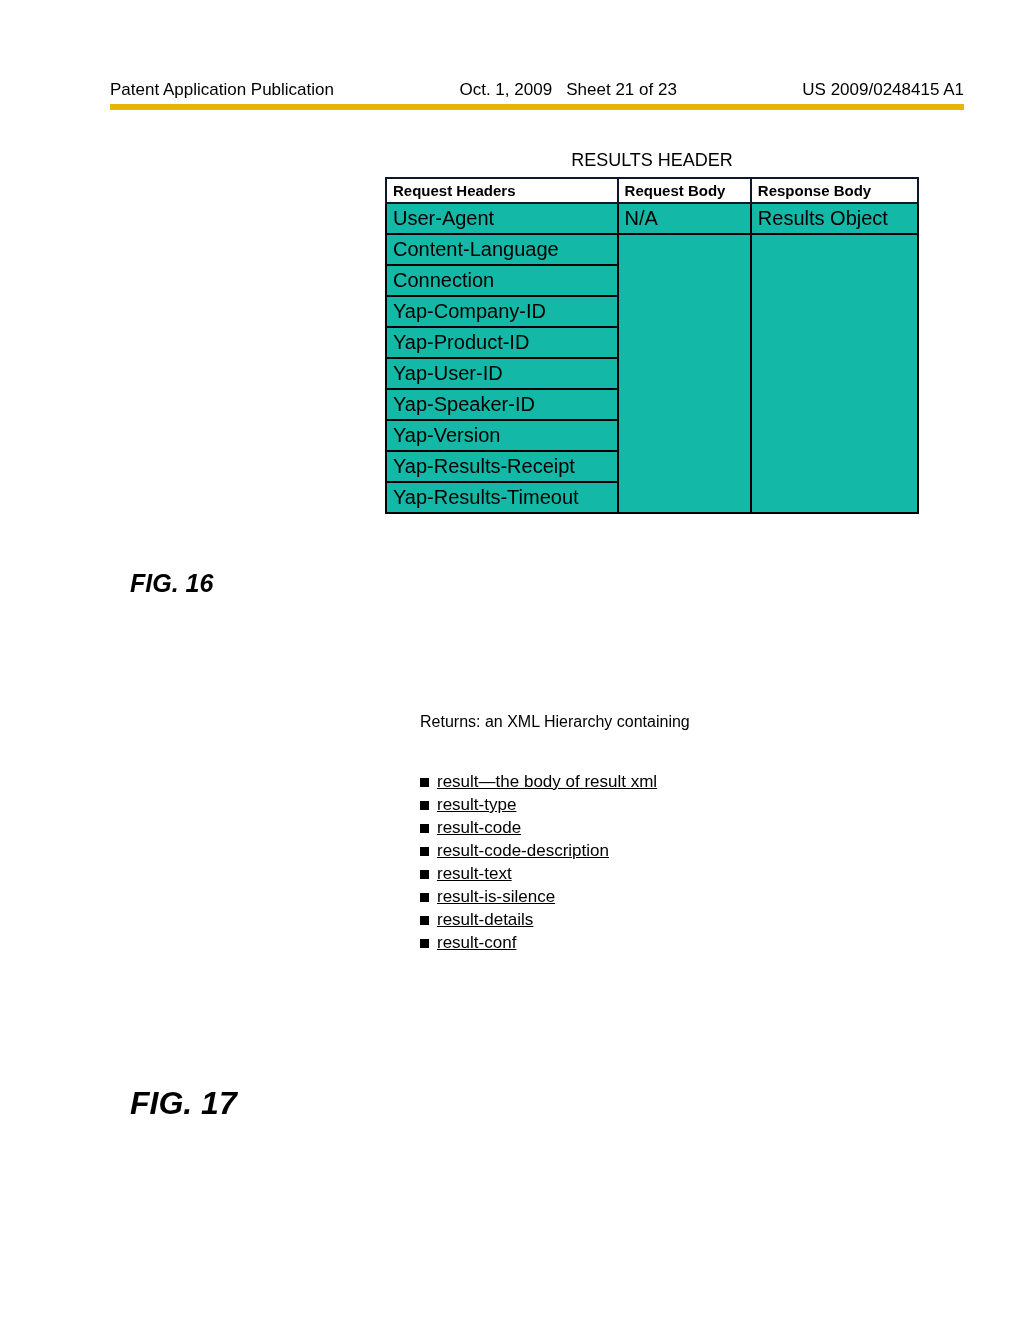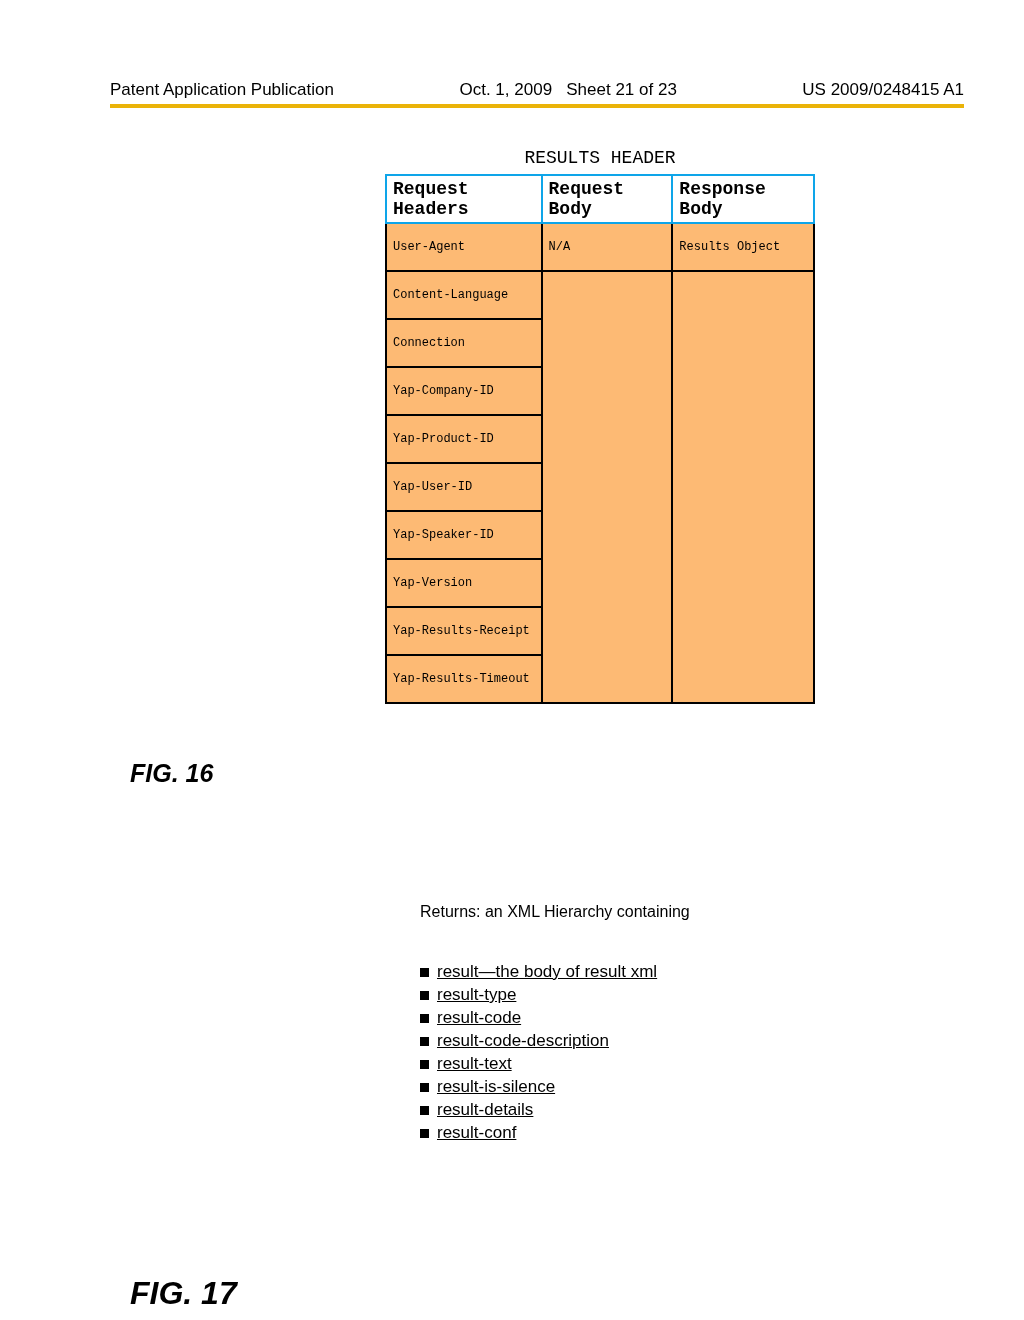--- a/index.html
+++ b/index.html
@@ -12,56 +12,55 @@
     height: 1320px;
     position: relative;
   }
   .page {
     padding: 80px 60px 40px 110px;
   }
   .header-row {
     display: flex;
     justify-content: space-between;
     font-size: 17px;
-    border-bottom: 4px solid #eab308;
+    border-bottom: 6px solid #eab308;
     padding-bottom: 4px;
     margin-bottom: 40px;
   }
   .header-row .left { font-weight: normal; }
   .header-row .mid { font-weight: normal; }
   .header-row .right { font-weight: normal; }
 
   .fig16-block {
     margin-left: 275px;
-    width: 430px;
-    font-family: Liberation Mono, monospace;
+    width: 534px;
   }
   .results-header-title {
     text-align: center;
     font-size: 18px;
     margin-bottom: 6px;
   }
   table.results-table {
     border-collapse: collapse;
     width: 100%;
   }
   table.results-table th {
-    border: 2px solid #0ea5e9;
+    border: 2px solid #0f172a;
     font-weight: bold;
-    font-size: 18px;
+    font-size: 15px;
     padding: 3px 6px;
     text-align: left;
     background: #fff;
   }
   table.results-table td {
     border: 2px solid #000;
-    font-size: 12px;
-    padding: 16px 6px;
+    font-size: 20px;
+    padding: 3px 6px;
     vertical-align: top;
-    background: #fdba74;
+    background: #14b8a6;
   }
   table.results-table td.empty {
     border-left: none;
     border-right: 2px solid #000;
     border-top: none;
     border-bottom: none;
   }
   table.results-table tr:last-child td.empty {
     border-bottom: 2px solid #000;
   }

